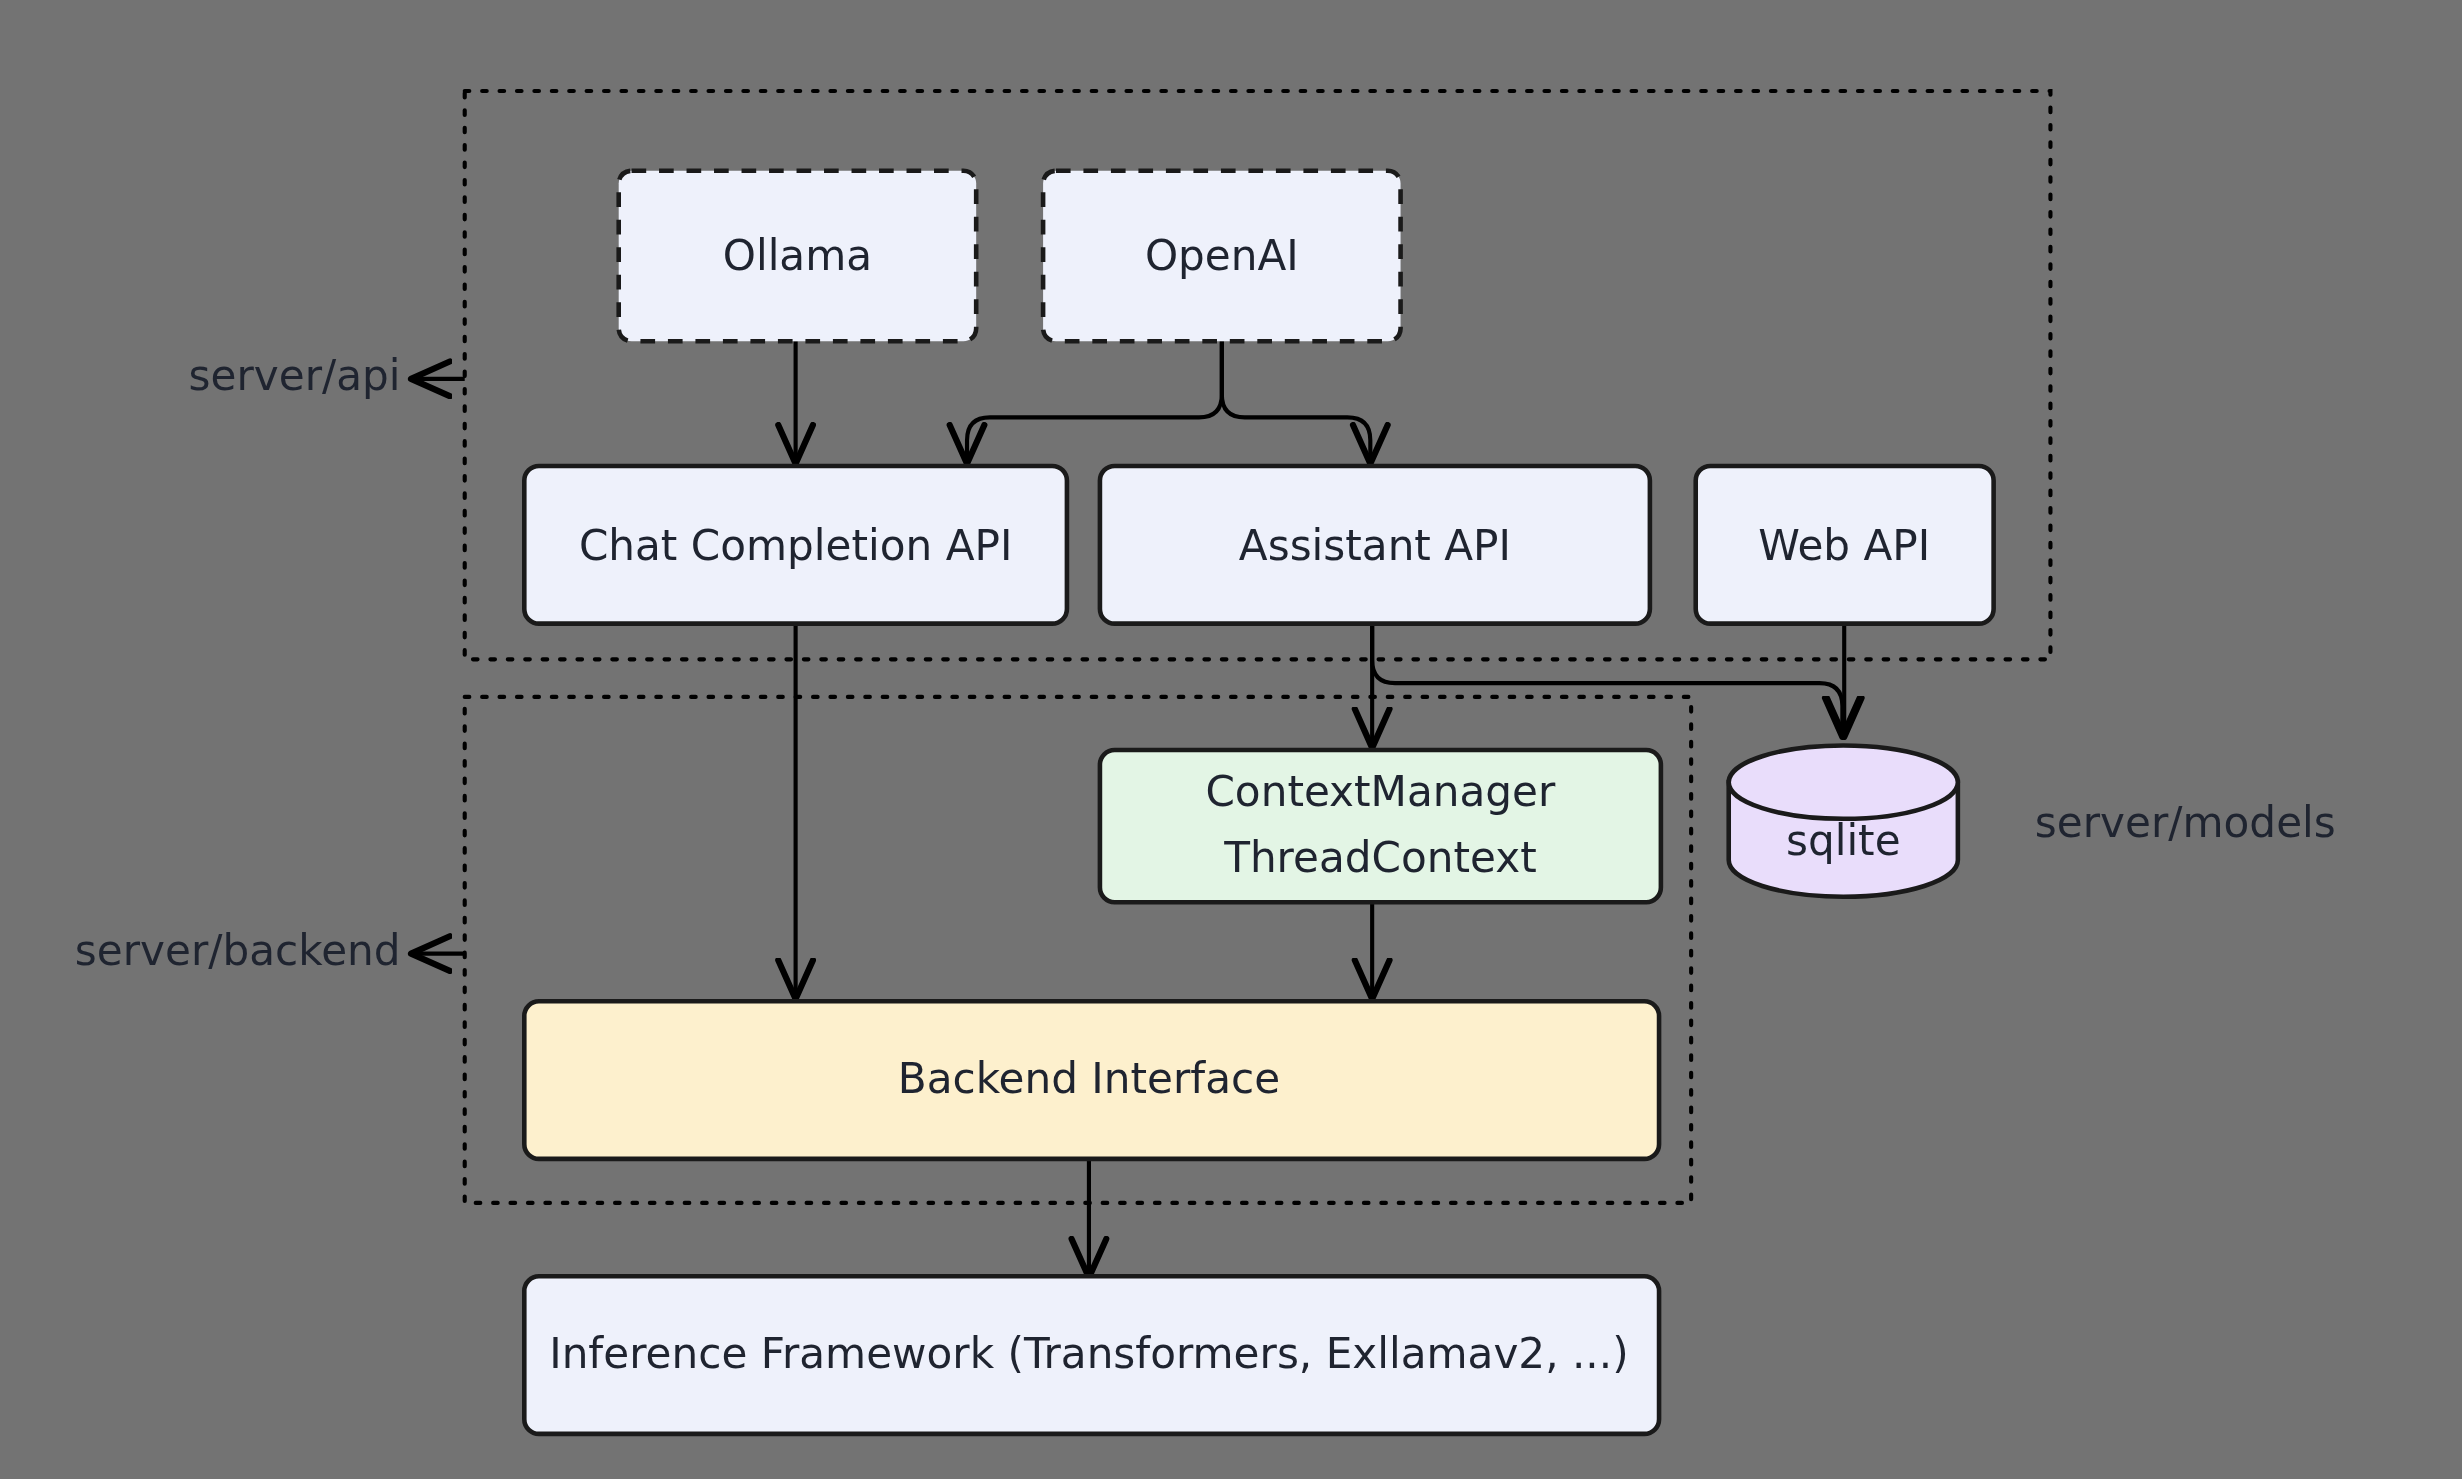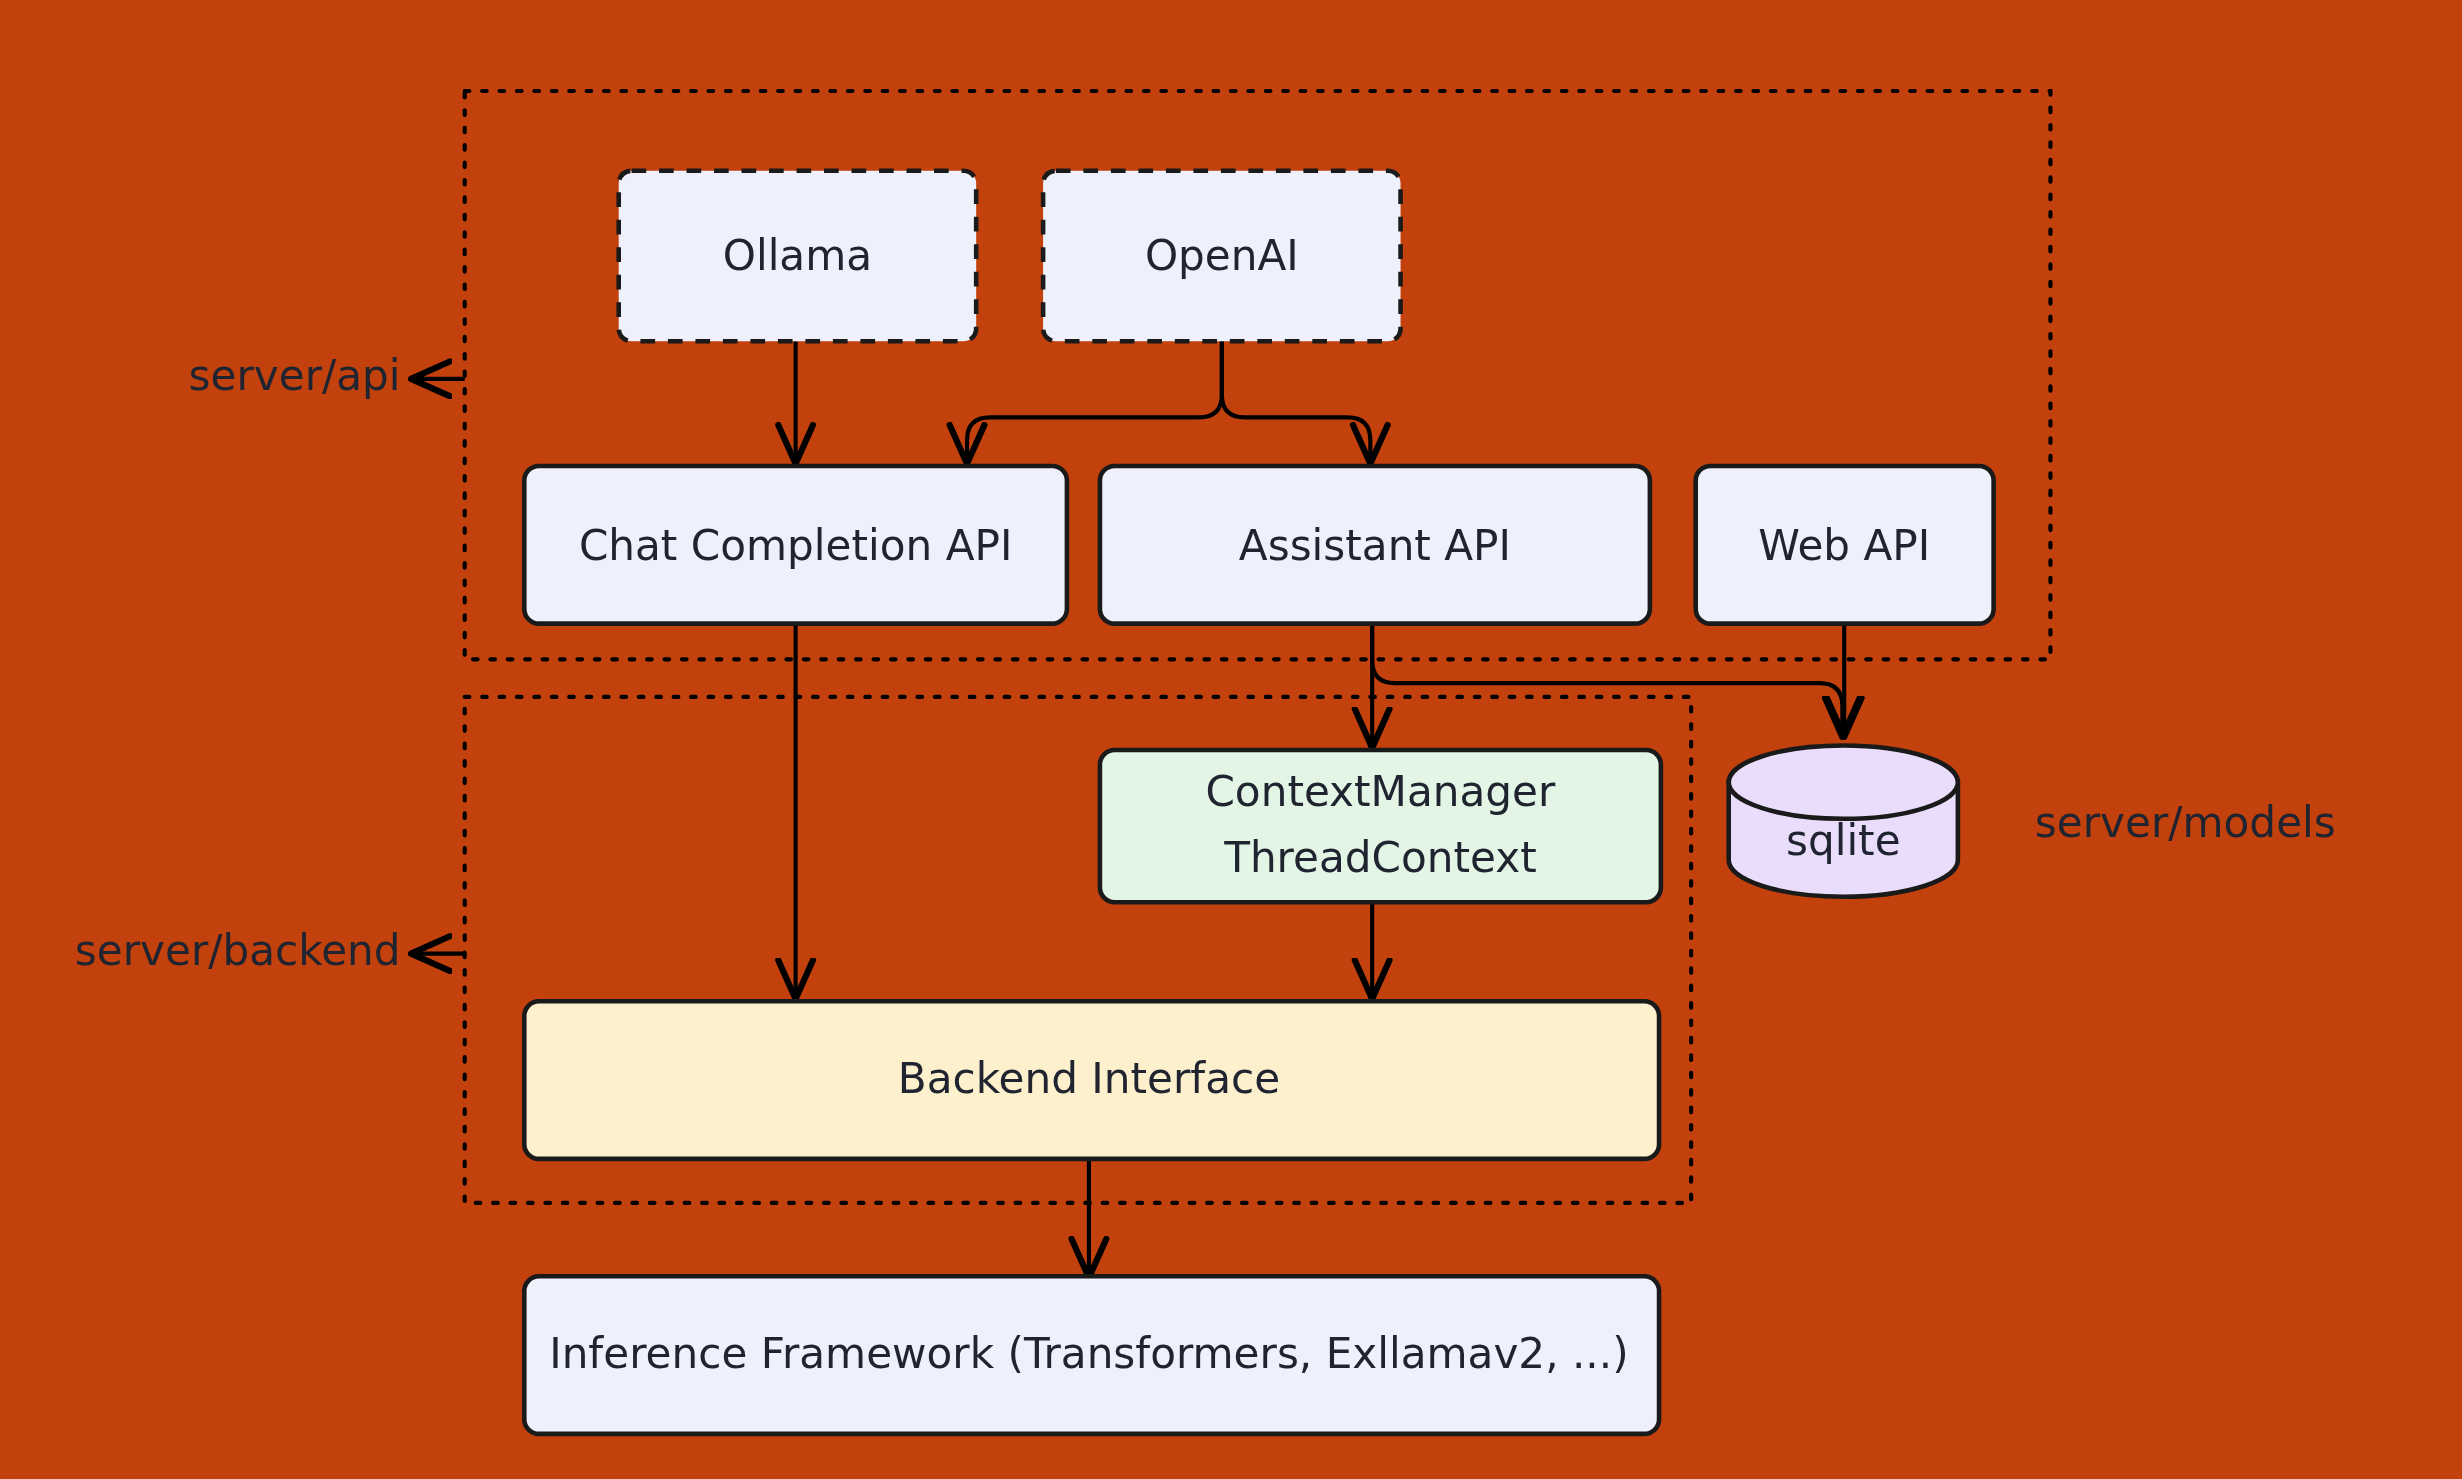--- a/index.html
+++ b/index.html
@@ -8,21 +8,21 @@
     padding: 0;
     background: #ffffff;
   }
   body {
     font-family: "DejaVu Sans", "Liberation Sans", sans-serif;
   }
   #stage {
     position: relative;
     width: 2462px;
     height: 1480px;
-    background: #c2410c;
+    background: #737373;
     overflow: hidden;
   }
   #diagram-svg {
     position: absolute;
     left: 0;
     top: 0;
     width: 2462px;
     height: 1480px;
   }
   .node-text {

